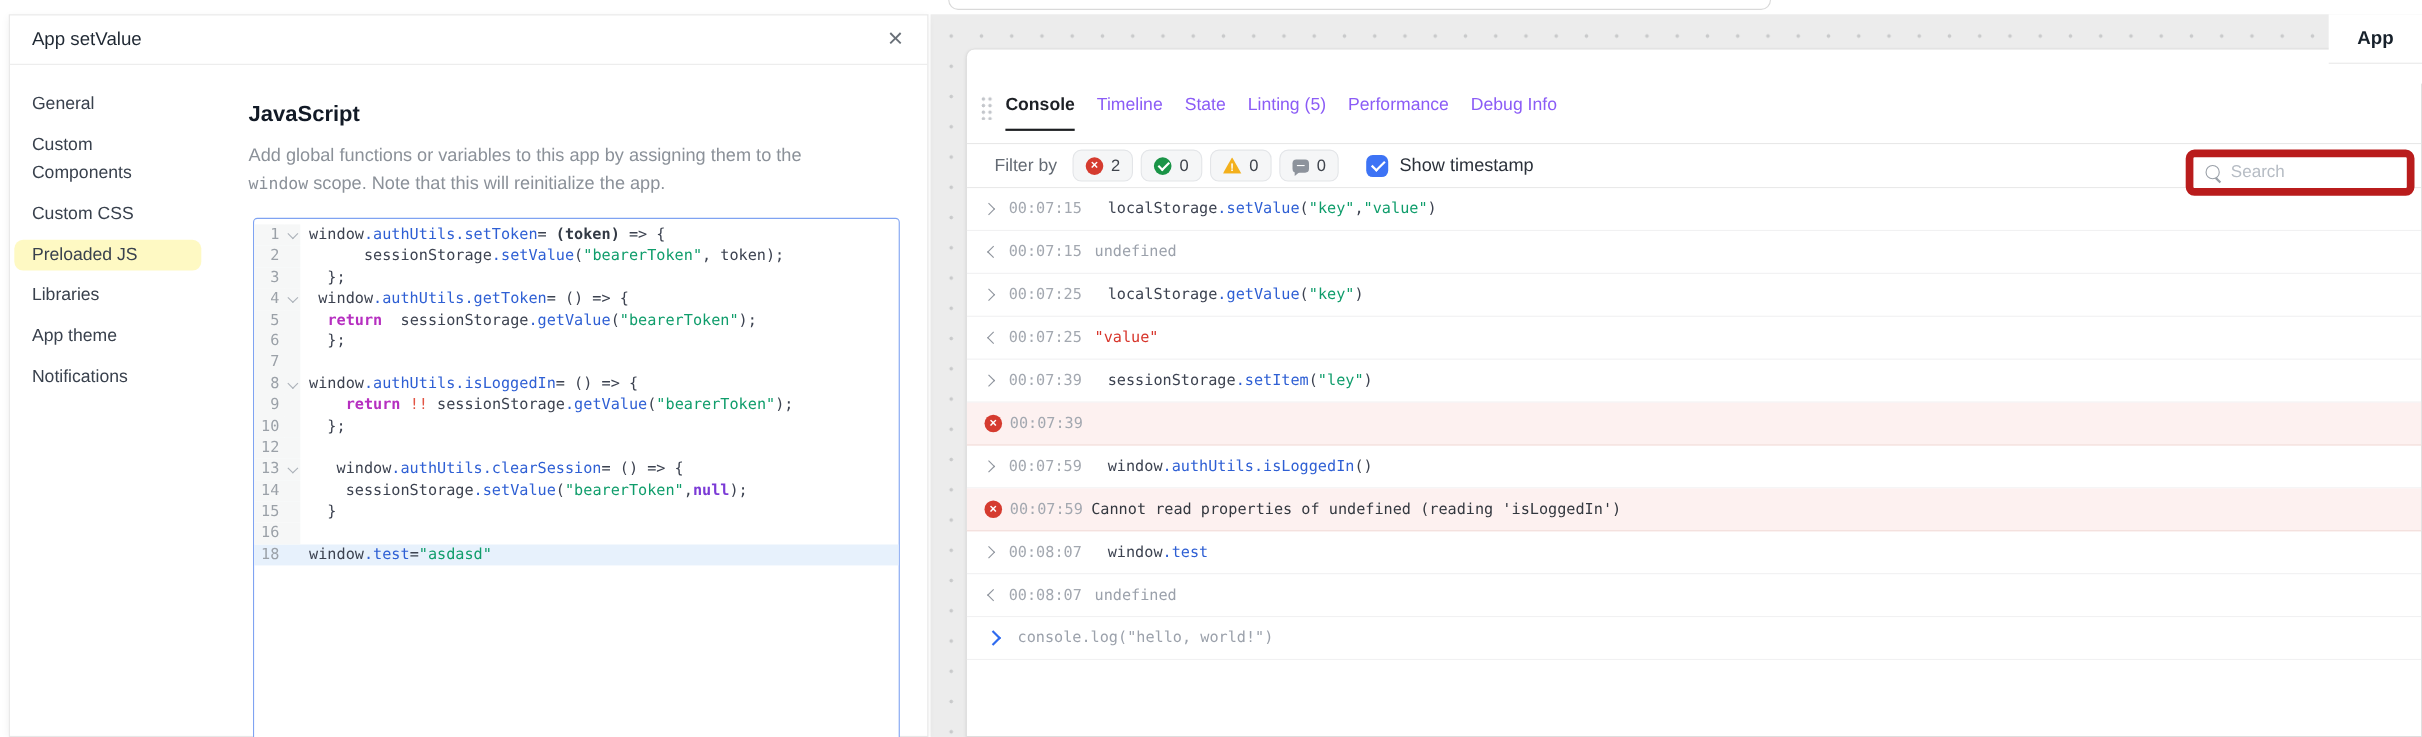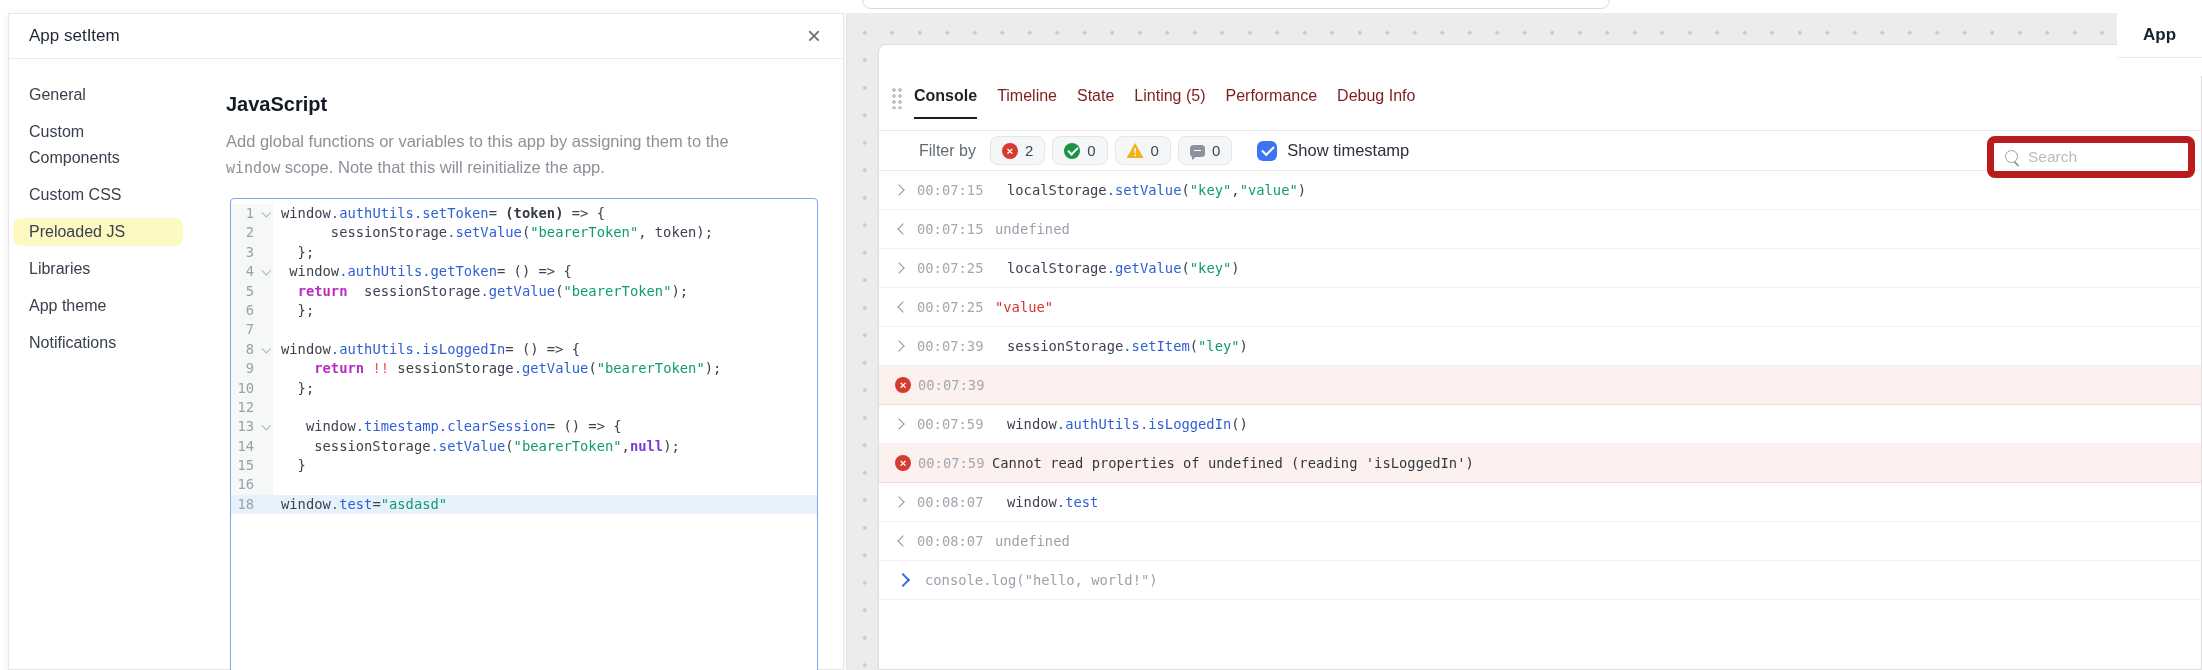--- a/index.html
+++ b/index.html
@@ -17,25 +17,25 @@
   .app-side{position:absolute;left:2117px;top:13px;width:85px;height:63px;background:#ffffff;z-index:6;}
   .app-side .tab-cell{height:44px;display:flex;align-items:center;justify-content:center;
     font-size:17px;font-weight:bold;color:#17212b;border-bottom:1px solid #e9e9e9;}
 
   
   .console-panel{position:absolute;left:878px;top:44px;width:1324px;height:626px;background:#ffffff;
     border:1px solid #dedede;border-radius:8px 8px 0 0;box-shadow:0 1px 3px rgba(0,0,0,.05);z-index:5;box-sizing:border-box;}
   .tabbar{display:flex;align-items:flex-end;padding:42px 0 12px 12px;border-bottom:1px solid #e8e8e8;}
   .drag-handle{width:12px;height:22px;margin:0 11px 9px 0;
     background-image:radial-gradient(circle,#c3c6cb 1.6px,transparent 1.8px);background-size:6px 6px;}
-  .tab{position:relative;margin-right:20px;padding-bottom:13px;font-size:16px;color:#7f1d1d;cursor:default;white-space:nowrap;}
+  .tab{position:relative;margin-right:20px;padding-bottom:13px;font-size:16px;color:#8b5cf6;cursor:default;white-space:nowrap;}
   .tab.active{color:#1d2025;font-weight:bold;}
   .tab.active::after{content:"";position:absolute;left:0;right:0;bottom:-1px;height:2.5px;background:#1c1e21;}
 
-  .filterbar{position:relative;display:flex;align-items:center;height:39px;border-bottom:1px solid #e9e9e9;padding-left:40px;}
+  .filterbar{position:relative;display:flex;align-items:center;height:39px;border-bottom:1px solid #e9e9e9;padding-left:25px;}
   .filter-label{font-size:16px;color:#646b74;margin-right:14px;}
   .pill{display:flex;align-items:center;height:27px;padding:0 11px;margin-right:7px;
     background:#f5f6f7;border:1px solid #e3e5e8;border-radius:8px;}
   .pill .count{font-size:15px;color:#3f444c;margin-left:7px;}
   .cb-wrap{display:flex;align-items:center;margin-left:18px;}
   .checkbox{width:20px;height:20px;border-radius:6px;background:#3d73f5;position:relative;}
   .checkbox .check{position:absolute;left:4.5px;top:5.5px;width:10px;height:5px;
     border-left:2.3px solid #fff;border-bottom:2.3px solid #fff;transform:rotate(-45deg);}
   .cb-label{font-size:16.5px;color:#2b313a;margin-left:10px;}
   .searchbox{position:absolute;right:6px;top:4.5px;width:194px;height:28px;border:7px solid #b91c1c;border-radius:8px;
@@ -239,21 +239,21 @@
           <span class="chevbox">
             <span class="chev r prompt"></span>
           </span>
           <span class="c-expr"><span class="tk-muted">console.log("hello, world!")</span></span>
         </div>
       </div>
   </div>
 
   <div class="modal">
     <div class="modal-header">
-      <span class="modal-title">App setItem</span>
+      <span class="modal-title">App setValue</span>
       <span class="modal-close">×</span>
     </div>
 
     <div class="m-sidebar" id="msidebar-host">
         <div class="m-item">General</div>
         <div class="m-item">Custom Components</div>
         <div class="m-item">Custom CSS</div>
         <div class="m-item active">Preloaded JS</div>
         <div class="m-item">Libraries</div>
         <div class="m-item">App theme</div>
@@ -325,21 +325,21 @@
         <div class="ed-line">
           <span class="gut">12</span>
           <span class="foldcol"></span>
           <span class="codecell"></span>
         </div>
         <div class="ed-line">
           <span class="gut">13</span>
           <span class="foldcol">
             <span class="fold"></span>
           </span>
-          <span class="codecell"><span class="tk-pl">   window</span><span class="tk-pr">.timestamp.clearSession</span><span class="tk-pl">= () =&gt; {</span></span>
+          <span class="codecell"><span class="tk-pl">   window</span><span class="tk-pr">.authUtils.clearSession</span><span class="tk-pl">= () =&gt; {</span></span>
         </div>
         <div class="ed-line">
           <span class="gut">14</span>
           <span class="foldcol"></span>
           <span class="codecell"><span class="tk-pl">    sessionStorage</span><span class="tk-pr">.setValue</span><span class="tk-pl">(</span><span class="tk-st">"bearerToken"</span><span class="tk-pl">,</span><span class="tk-nl">null</span><span class="tk-pl">);</span></span>
         </div>
         <div class="ed-line">
           <span class="gut">15</span>
           <span class="foldcol"></span>
           <span class="codecell"><span class="tk-pl">  }</span></span>

